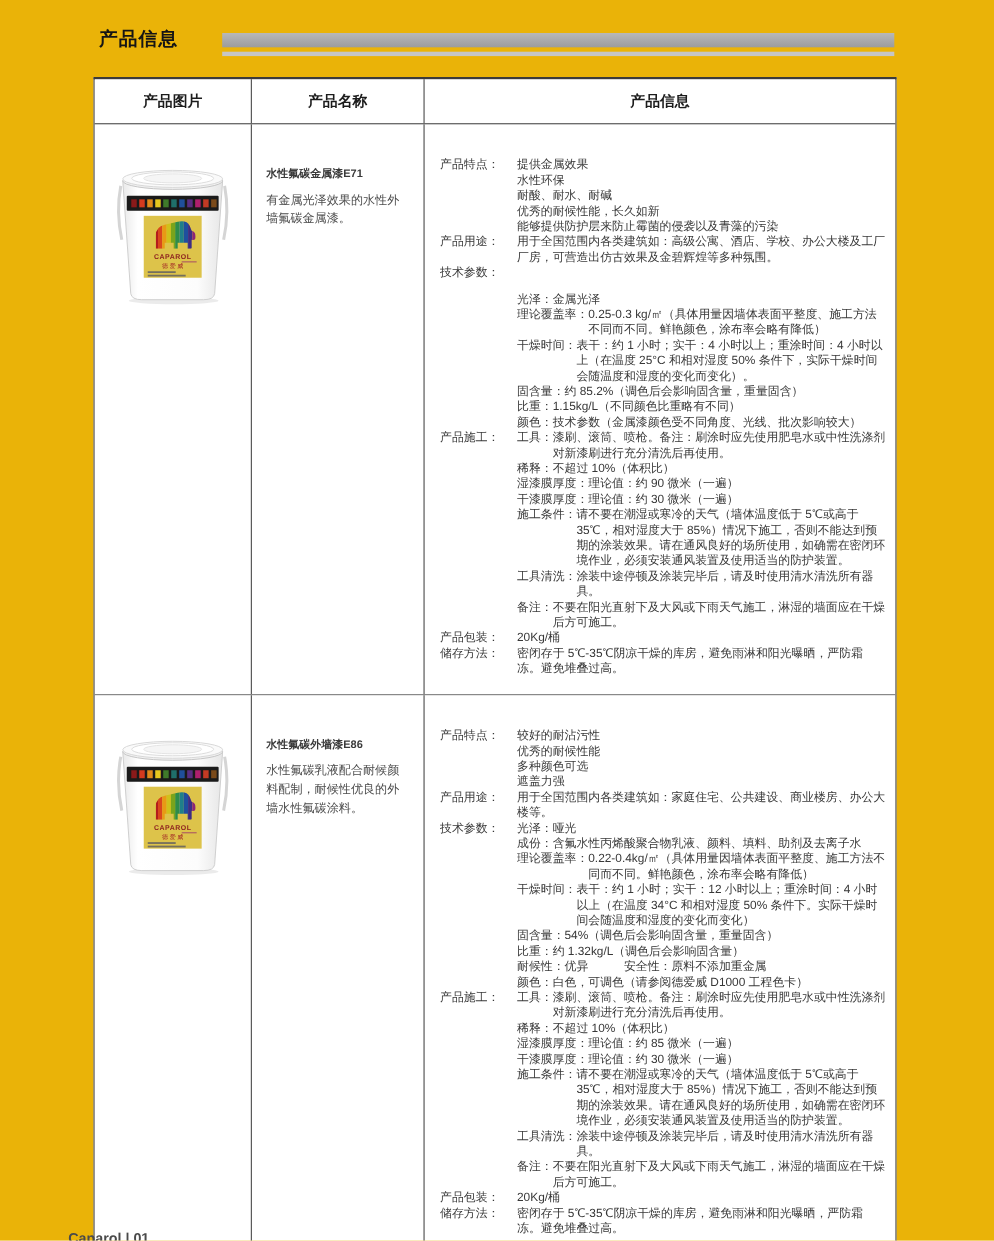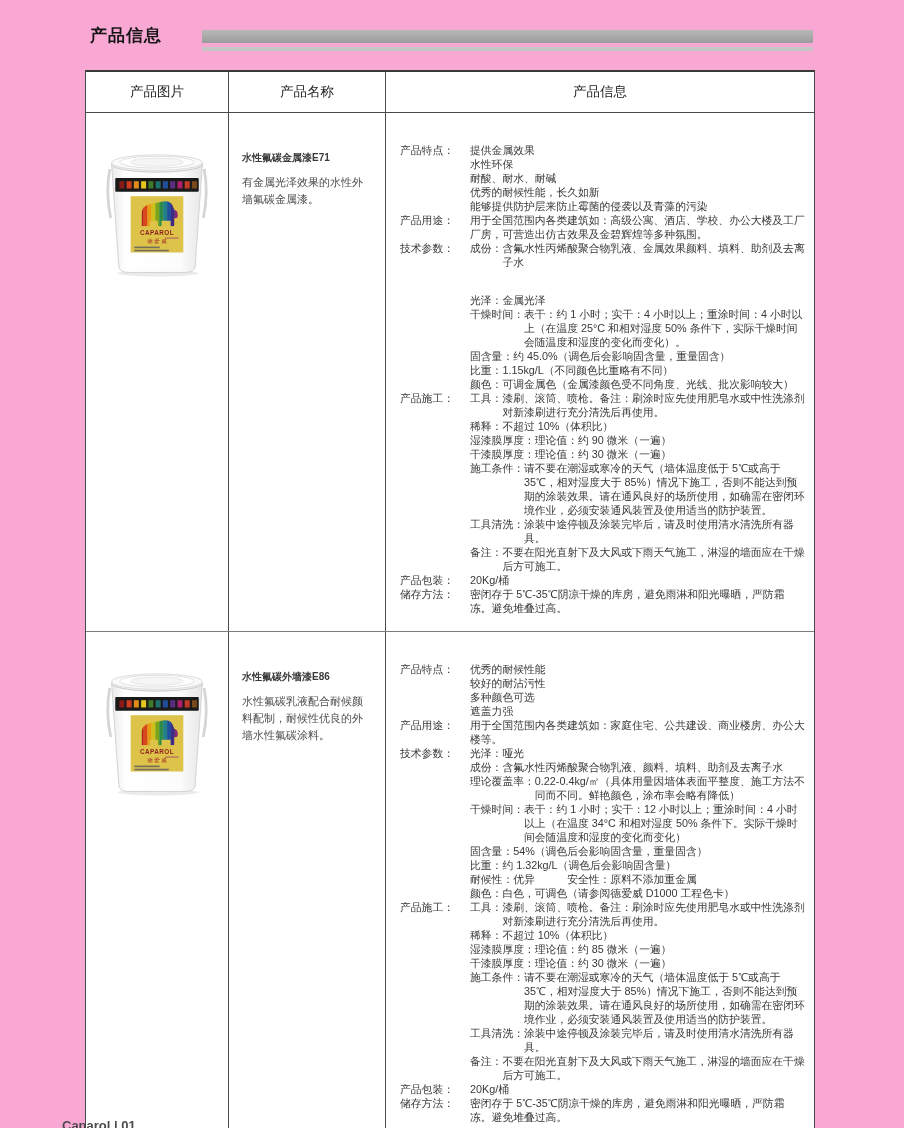--- a/index.html
+++ b/index.html
@@ -1,28 +1,28 @@
 <!DOCTYPE html>
 <html><head>
 <meta charset="utf-8">
 <style>
   html,body{margin:0;padding:0;background:#fff;}
-  .page{position:relative;width:904px;height:1128px;background:#f9a8d4;overflow:hidden;
+  .page{position:relative;width:904px;height:1128px;background:#eab308;overflow:hidden;
         font-family:"Liberation Sans", sans-serif;color:#3a3a3a;}
   
   .page-title{position:absolute;left:90px;top:24px;margin:0;font-size:17px;font-weight:bold;
               color:#151515;letter-spacing:1px;}
   .title-bars{position:absolute;left:202px;top:30px;width:611px;}
   .title-bar-1{height:13px;background:linear-gradient(#b8b8b8,#9c9c9c);}
   .title-bar-2{margin-top:4px;height:4px;background:#c6c6c6;}
   
   .product-table{position:absolute;left:85px;top:70px;width:728px;
                  border:1px solid #4a4a4a;border-top:2px solid #3a3a3a;background:#fff;}
   .thead{display:grid;grid-template-columns:143px 157px 1fr;height:40px;border-bottom:1px solid #4a4a4a;}
-  .th{display:flex;align-items:center;justify-content:center;font-weight:normal;font-size:13.5px;
+  .th{display:flex;align-items:center;justify-content:center;font-weight:bold;font-size:13.5px;
       color:#1c1c1c;border-right:1px solid #4a4a4a;}
   .th:last-child{border-right:none;}
   .trow{display:grid;grid-template-columns:143px 157px 1fr;}
   #rows .trow + .trow{border-top:1px solid #7d7d7d;}
   #rows .trow:nth-of-type(1){min-height:518px;}
   #rows .trow:nth-of-type(2){min-height:479px;}
   .td{border-right:1px solid #4a4a4a;min-width:0;}
   .td:last-child{border-right:none;}
   .td-img{display:flex;justify-content:center;align-items:flex-start;padding-top:18px;}
   .td-name{padding:38px 12px 0 13px;}
@@ -117,26 +117,26 @@
   <div class="info-section">
     <div class="info-label">产品用途：</div>
     <div class="info-lines">
                 <div class="info-line">用于全国范围内各类建筑如：高级公寓、酒店、学校、办公大楼及工厂厂房，可营造出仿古效果及金碧辉煌等多种氛围。</div>
               </div>
   </div>
 
   <div class="info-section">
     <div class="info-label">技术参数：</div>
     <div class="info-lines">
-                <div class="info-line" style="padding-left: 3em; text-indent: -3em;">成份：含氟水性丙烯酸聚合物乳液、金属效果颜料、填料、助剂及去离子水</div>
                 <div class="info-line" style="padding-left: 3em; text-indent: -3em; margin-top: 24px;">光泽：金属光泽</div>
+                <div class="info-line" style="padding-left: 6em; text-indent: -6em;">理论覆盖率：0.25-0.3 kg/㎡（具体用量因墙体表面平整度、施工方法不同而不同。鲜艳颜色，涂布率会略有降低）</div>
                 <div class="info-line" style="padding-left: 5em; text-indent: -5em;">干燥时间：表干：约 1 小时；实干：4 小时以上；重涂时间：4 小时以上（在温度 25°C 和相对湿度 50% 条件下，实际干燥时间会随温度和湿度的变化而变化）。</div>
-                <div class="info-line" style="padding-left: 4em; text-indent: -4em;">固含量：约 45.0%（调色后会影响固含量，重量固含）</div>
+                <div class="info-line" style="padding-left: 4em; text-indent: -4em;">固含量：约 85.2%（调色后会影响固含量，重量固含）</div>
                 <div class="info-line" style="padding-left: 3em; text-indent: -3em;">比重：1.15kg/L（不同颜色比重略有不同）</div>
-                <div class="info-line" style="padding-left: 3em; text-indent: -3em;">颜色：可调金属色（金属漆颜色受不同角度、光线、批次影响较大）</div>
+                <div class="info-line" style="padding-left: 3em; text-indent: -3em;">颜色：技术参数（金属漆颜色受不同角度、光线、批次影响较大）</div>
               </div>
   </div>
 
   <div class="info-section">
     <div class="info-label">产品施工：</div>
     <div class="info-lines">
                 <div class="info-line" style="padding-left: 3em; text-indent: -3em;">工具：漆刷、滚筒、喷枪。备注：刷涂时应先使用肥皂水或中性洗涤剂对新漆刷进行充分清洗后再使用。</div>
                 <div class="info-line" style="padding-left: 3em; text-indent: -3em;">稀释：不超过 10%（体积比）</div>
                 <div class="info-line" style="padding-left: 6em; text-indent: -6em;">湿漆膜厚度：理论值：约 90 微米（一遍）</div>
                 <div class="info-line" style="padding-left: 6em; text-indent: -6em;">干漆膜厚度：理论值：约 30 微米（一遍）</div>
@@ -208,22 +208,22 @@
       </svg>
     </div>
     <div class="td td-name">
       <div class="pname">水性氟碳外墙漆E86</div>
       <div class="pdesc">水性氟碳乳液配合耐候颜料配制，耐候性优良的外墙水性氟碳涂料。</div>
     </div>
     <div class="td td-info">
   <div class="info-section">
     <div class="info-label">产品特点：</div>
     <div class="info-lines">
+                <div class="info-line">较好的耐沾污性</div>
                 <div class="info-line">优秀的耐候性能</div>
-                <div class="info-line">较好的耐沾污性</div>
                 <div class="info-line">多种颜色可选</div>
                 <div class="info-line">遮盖力强</div>
               </div>
   </div>
 
   <div class="info-section">
     <div class="info-label">产品用途：</div>
     <div class="info-lines">
                 <div class="info-line">用于全国范围内各类建筑如：家庭住宅、公共建设、商业楼房、办公大楼等。</div>
               </div>

